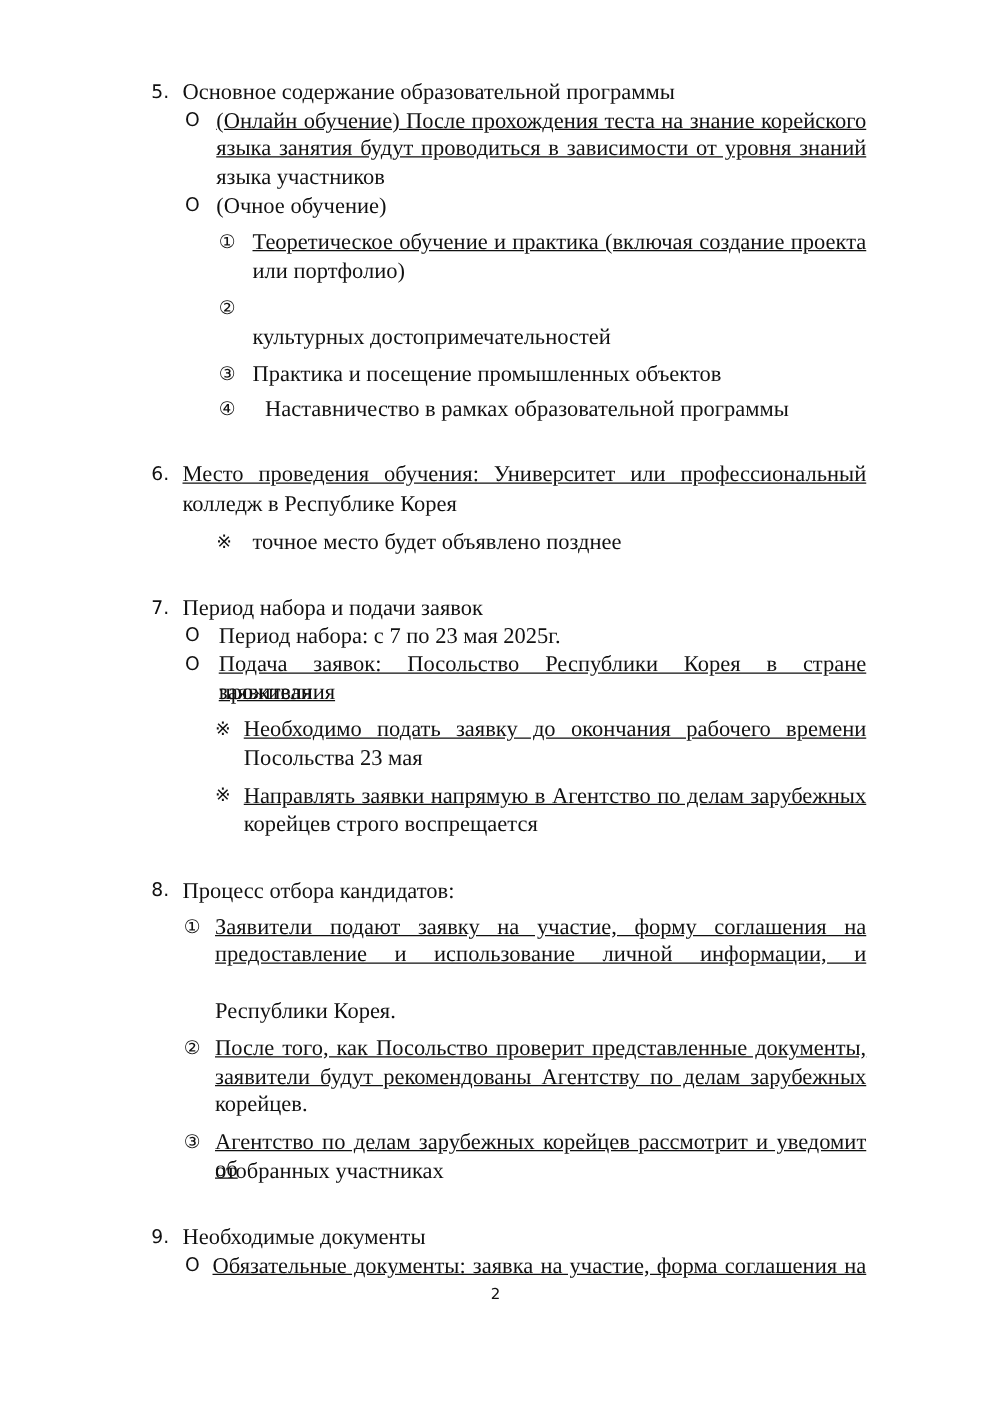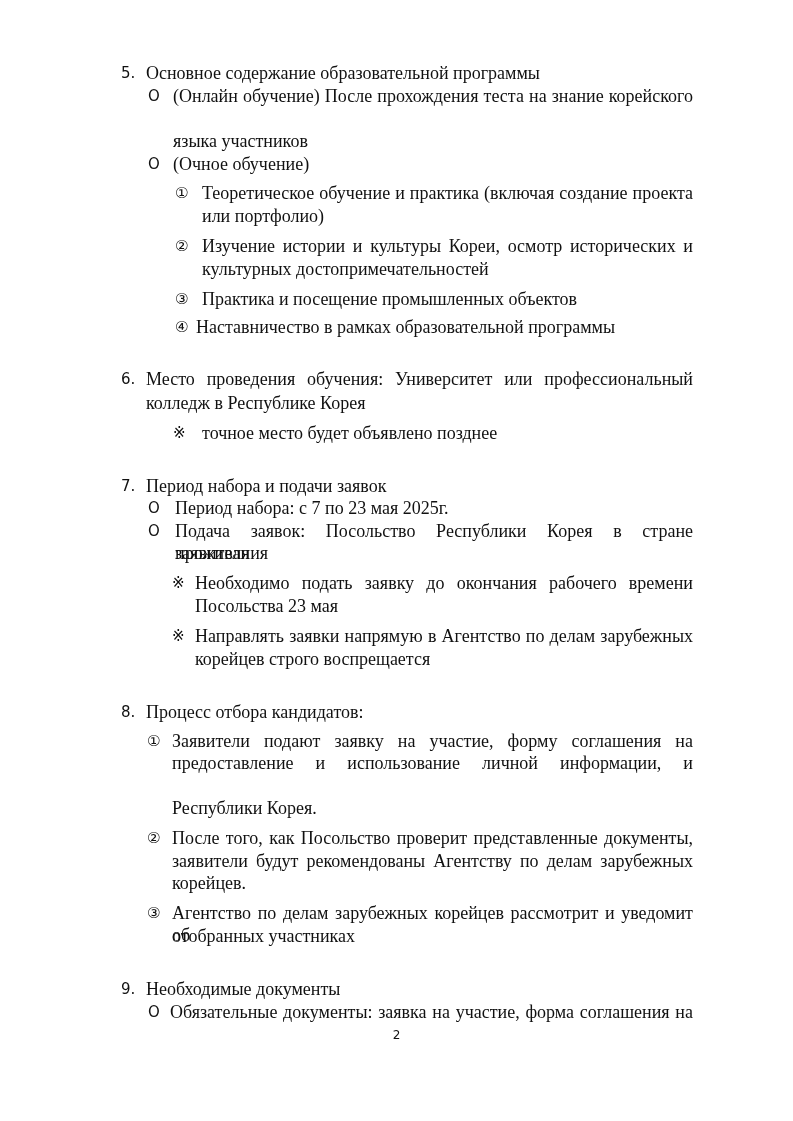--- a/index.html
+++ b/index.html
@@ -1,55 +1,55 @@
 <!DOCTYPE html>
 <html><head>
 <meta charset="utf-8">
 <style>
   html, body { margin: 0; padding: 0; background: #ffffff; }
   body { width: 793px; height: 1121px; position: relative; overflow: hidden;
          font-family: "Liberation Serif", "DejaVu Serif", serif; color: #111; }
   .page { position: absolute; left: 0; top: 0; width: 793px; height: 1121px; }
   .line { position: absolute; font-size: 18px; line-height: 22px; white-space: nowrap; }
-  .just { text-align: justify; text-align-last: justify; white-space: normal; }
+  .just { text-align: justify; text-align-last: justify; white-space: normal; text-decoration: underline; }
   .num { position: absolute; font-family: "DejaVu Sans", sans-serif; font-size: 15px; line-height: 22px; }
   .bul { position: absolute; font-family: "DejaVu Sans", sans-serif; font-size: 15px; line-height: 22px; }
   .circ { position: absolute; font-size: 15px; line-height: 22px; font-family: "DejaVu Sans", sans-serif; }
   .ref { position: absolute; font-size: 15px; line-height: 22px; font-family: "DejaVu Sans", sans-serif; }
   .pagenum { position: absolute; left: 0; width: 793px; text-align: center; top: 1027px;
              font-family: "DejaVu Sans", sans-serif; font-size: 12px; line-height: 16px; }
 </style>
 </head>
 <body>
 
 <div class="page">
 
   <div class="num" style="left:121px;top:62px">5.</div>
   <div class="line" style="left:146px;top:62px">Основное содержание образовательной программы</div>
 
   <div class="bul" style="left:148px;top:85px">O</div>
   <div class="line just" style="left:173px;top:85px;width:520px">(Онлайн обучение) После прохождения теста на знание корейского</div>
+  <div class="line just" style="left:173px;top:107px;width:520px">языка занятия будут проводиться в зависимости от уровня знаний</div>
   <div class="line" style="left:173px;top:130px">языка участников</div>
 
   <div class="bul" style="left:148px;top:153px">O</div>
   <div class="line" style="left:173px;top:153px">(Очное обучение)</div>
 
   <div class="circ" style="left:175px;top:182px">①</div>
   <div class="line just" style="left:202px;top:182px;width:491px">Теоретическое обучение и практика (включая создание проекта</div>
   <div class="line" style="left:202px;top:205px">или портфолио)</div>
 
   <div class="circ" style="left:175px;top:235px">②</div>
-  <div class="line just" style="left:202px;top:235px;width:491px">Изучение истории и культуры Кореи, осмотр исторических и</div>
   <div class="line" style="left:202px;top:258px">культурных достопримечательностей</div>
 
   <div class="circ" style="left:175px;top:288px">③</div>
   <div class="line" style="left:202px;top:288px">Практика и посещение промышленных объектов</div>
 
   <div class="circ" style="left:175px;top:316px">④</div>
-  <div class="line" style="left:196px;top:316px">Наставничество в рамках образовательной программы</div>
+  <div class="line" style="left:212px;top:316px">Наставничество в рамках образовательной программы</div>
 
   <div class="num" style="left:121px;top:368px">6.</div>
   <div class="line just" style="left:146px;top:368px;width:547px">Место проведения обучения: Университет или профессиональный</div>
   <div class="line" style="left:146px;top:392px">колледж в Республике Корея</div>
   <div class="ref" style="left:173px;top:422px">※</div>
   <div class="line" style="left:202px;top:422px">точное место будет объявлено позднее</div>
 
   <div class="num" style="left:121px;top:475px">7.</div>
   <div class="line" style="left:146px;top:475px">Период набора и подачи заявок</div>
 

